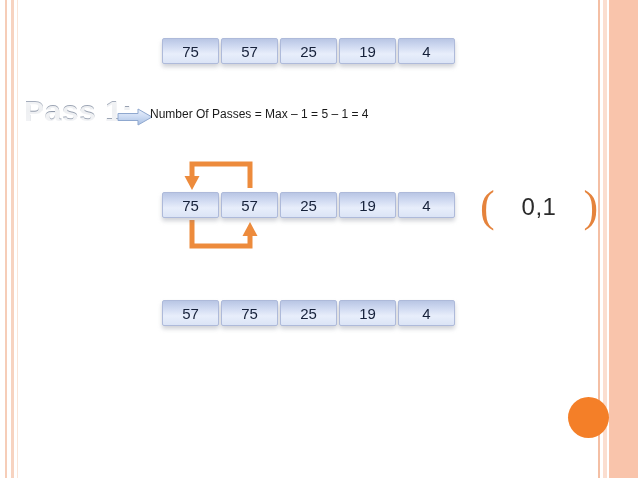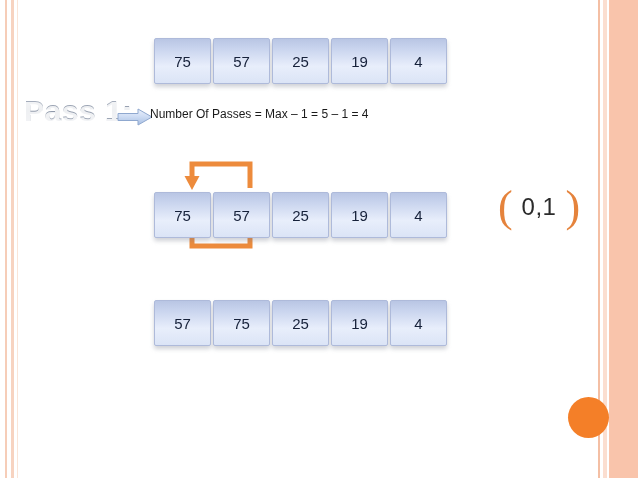--- a/index.html
+++ b/index.html
@@ -77,23 +77,23 @@
     left: 150px;
     top: 107px;
     font-size: 12px;
     color: #1a1a1a;
     white-space: nowrap;
   }
 
   
   .array-row {
     position: absolute;
-    left: 154px;
+    left: 162px;
     width: 293px;
-    height: 46px;
+    height: 26px;
     display: flex;
     filter: drop-shadow(0 3px 2px rgba(120,125,140,0.35));
     justify-content: flex-end;
   }
   #array-row-1 { top: 38px; }
   #array-row-2 { top: 192px; }
   #array-row-3 { top: 300px; }
 
   .cell {
     flex: 1 1 0;
@@ -133,21 +133,21 @@
   .bracket-glyph {
     font-size: 44px;
     color: #e5833c;
     line-height: 1;
     font-family: "Liberation Serif", serif;
     font-weight: 400;
   }
   #index-value {
     font-size: 24px;
     color: #2b2b2b;
-    margin: 0 9px;
+    margin: 0 27px;
     letter-spacing: 0.5px;
   }
 
   
   #orange-circle {
     position: absolute;
     left: 568px;
     top: 397px;
     width: 41px;
     height: 41px;

